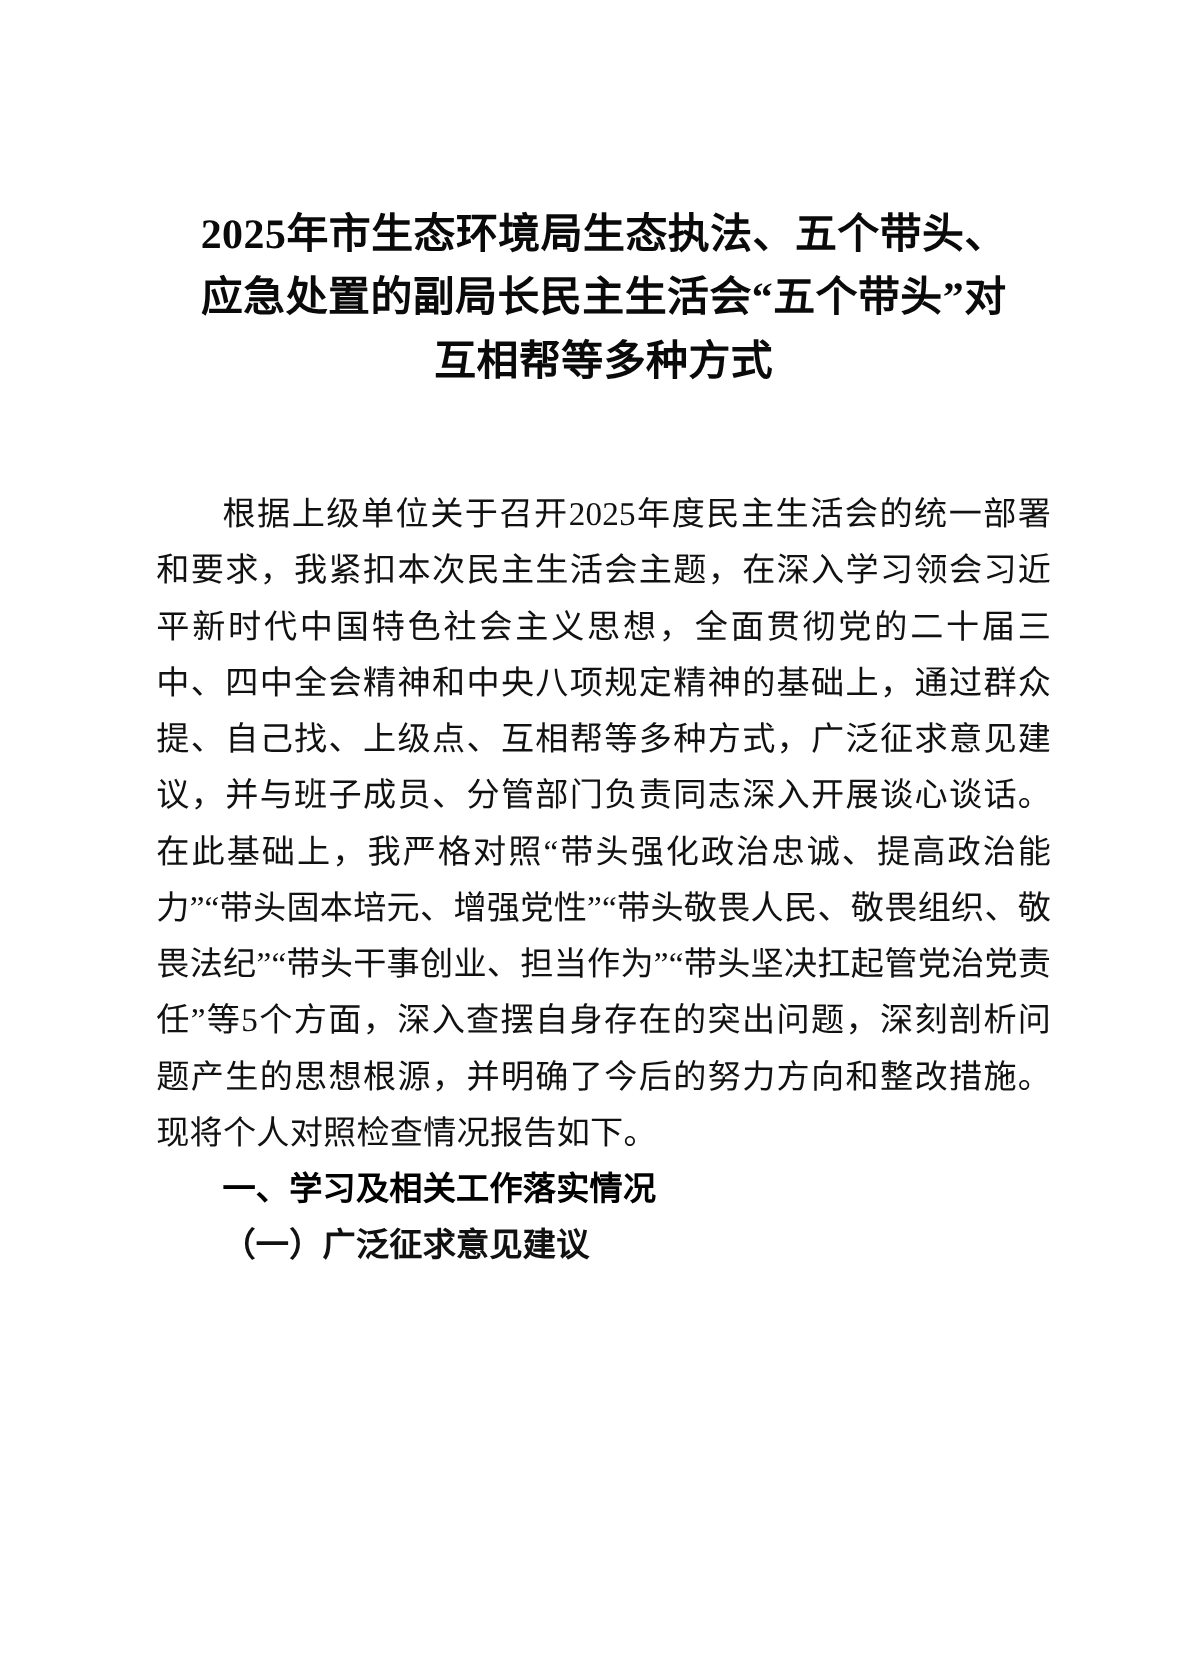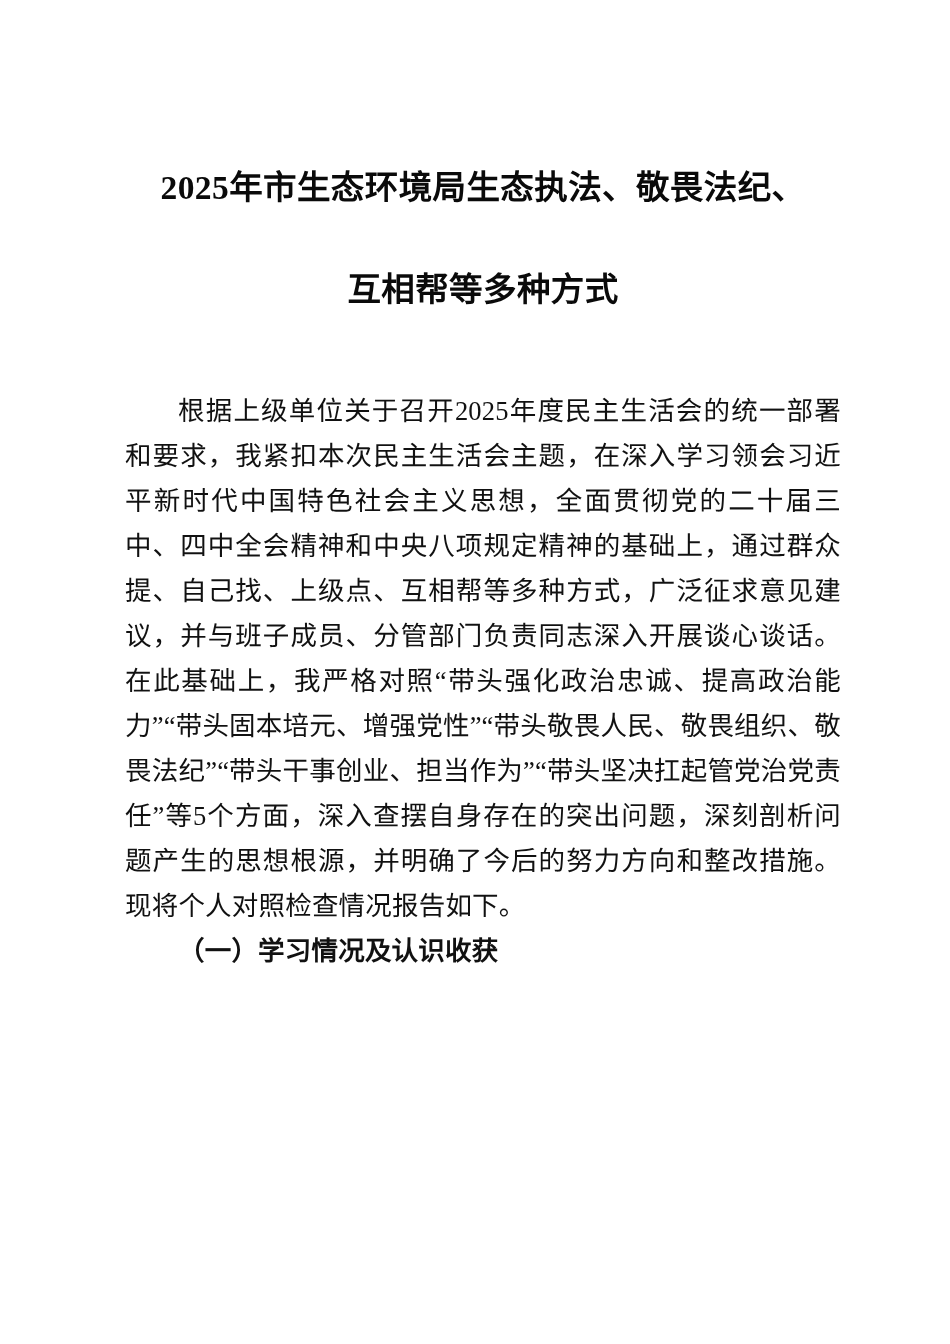--- a/index.html
+++ b/index.html
@@ -86,25 +86,26 @@
     color: #111111;
   }
 </style>
 </head>
 <body>
 
 <div class="page">
   <div class="content">
 
     <h1 class="doc-title">
-      <span>2025年市生态环境局生态执法、敬畏法纪、</span><br>
-      <br>
+      <span>2025年市生态环境局生态执法、五个带头、</span><br>
+      <span>应急处置的副局长民主生活会“五个带头”对</span><br>
       <span>互相帮等多种方式</span>
     </h1>
 
     <p class="para para-first">根据上级单位关于召开2025年度民主生活会的统一部署和要求，我紧扣本次民主生活会主题，在深入学习领会习近平新时代中国特色社会主义思想，全面贯彻党的二十届三中、四中全会精神和中央八项规定精神的基础上，通过群众提、自己找、上级点、互相帮等多种方式，广泛征求意见建议，并与班子成员、分管部门负责同志深入开展谈心谈话。在此基础上，我严格对照“带头强化政治忠诚、提高政治能力”“带头固本培元、增强党性”“带头敬畏人民、敬畏组织、敬畏法纪”“带头干事创业、担当作为”“带头坚决扛起管党治党责任”等5个方面，深入查摆自身存在的突出问题，深刻剖析问题产生的思想根源，并明确了今后的努力方向和整改措施。现将个人对照检查情况报告如下。</p>
 
+    <h2 class="head-1">一、学习及相关工作落实情况</h2>
 
-    <h3 class="head-2">（一）学习情况及认识收获</h3>
+    <h3 class="head-2">（一）广泛征求意见建议</h3>
 
 
   </div>
 </div>
 
 </body></html>

